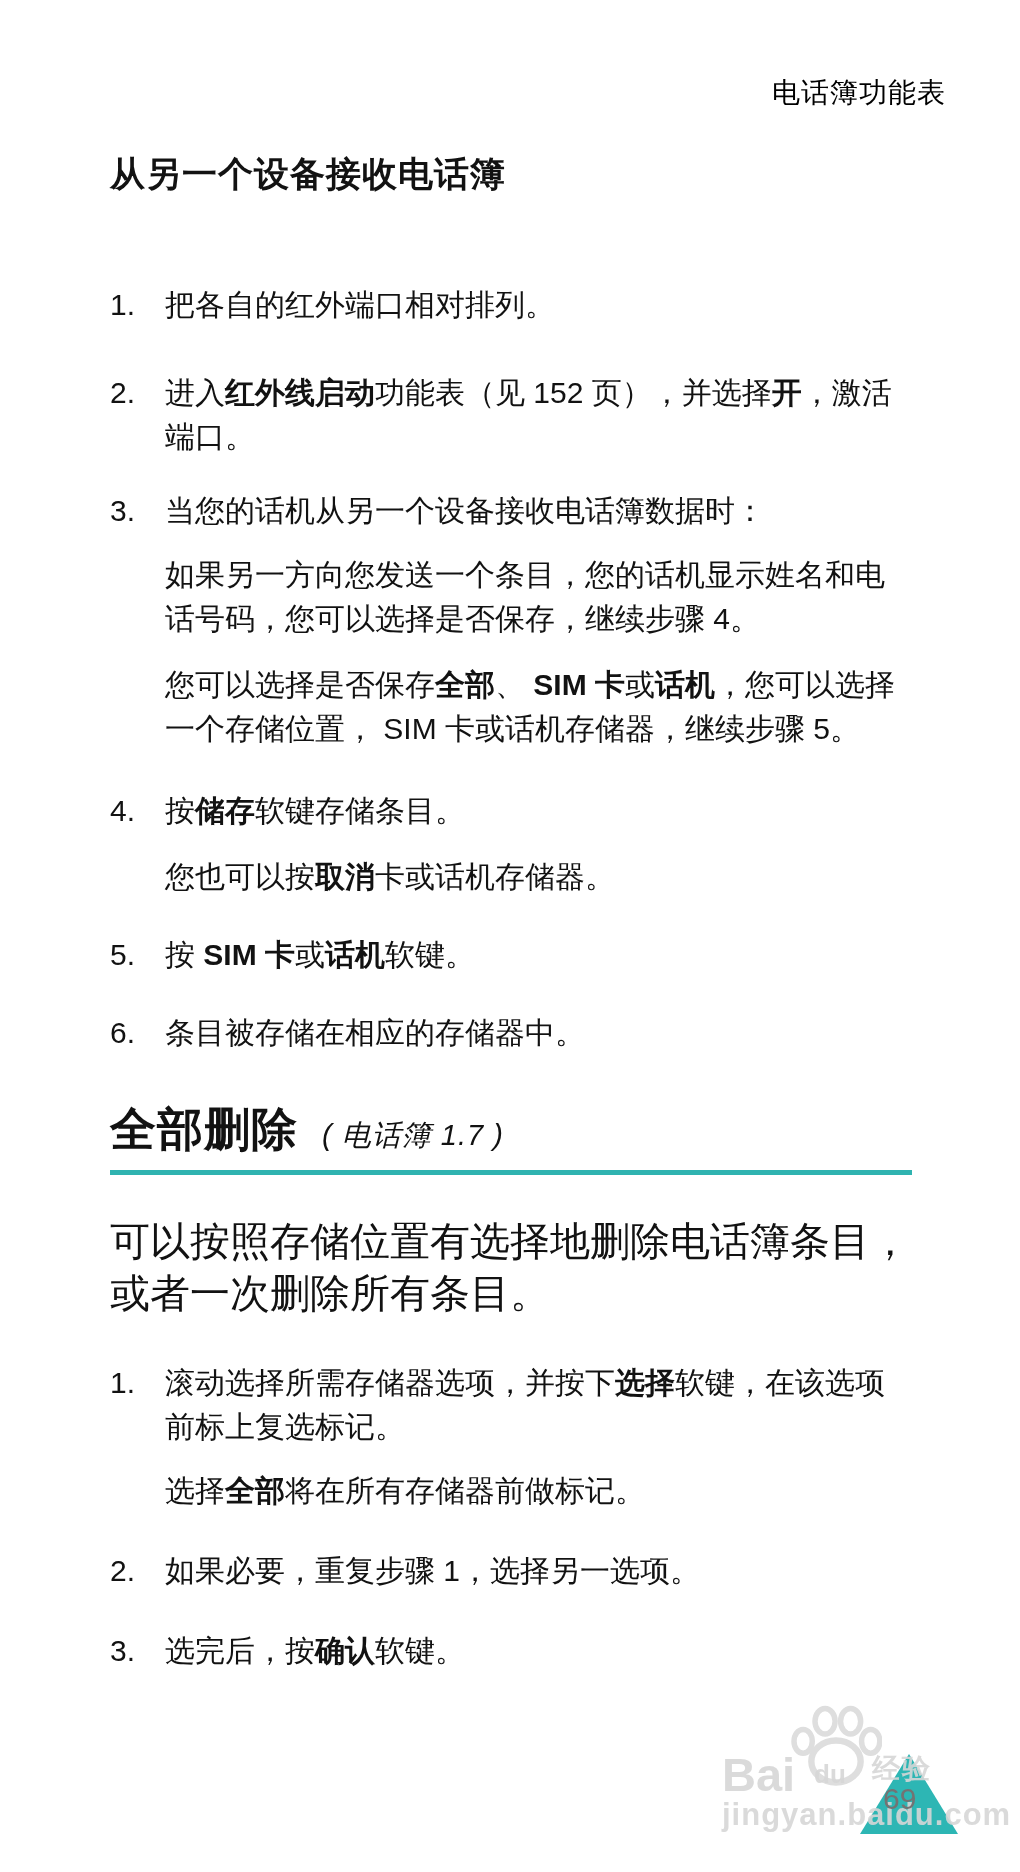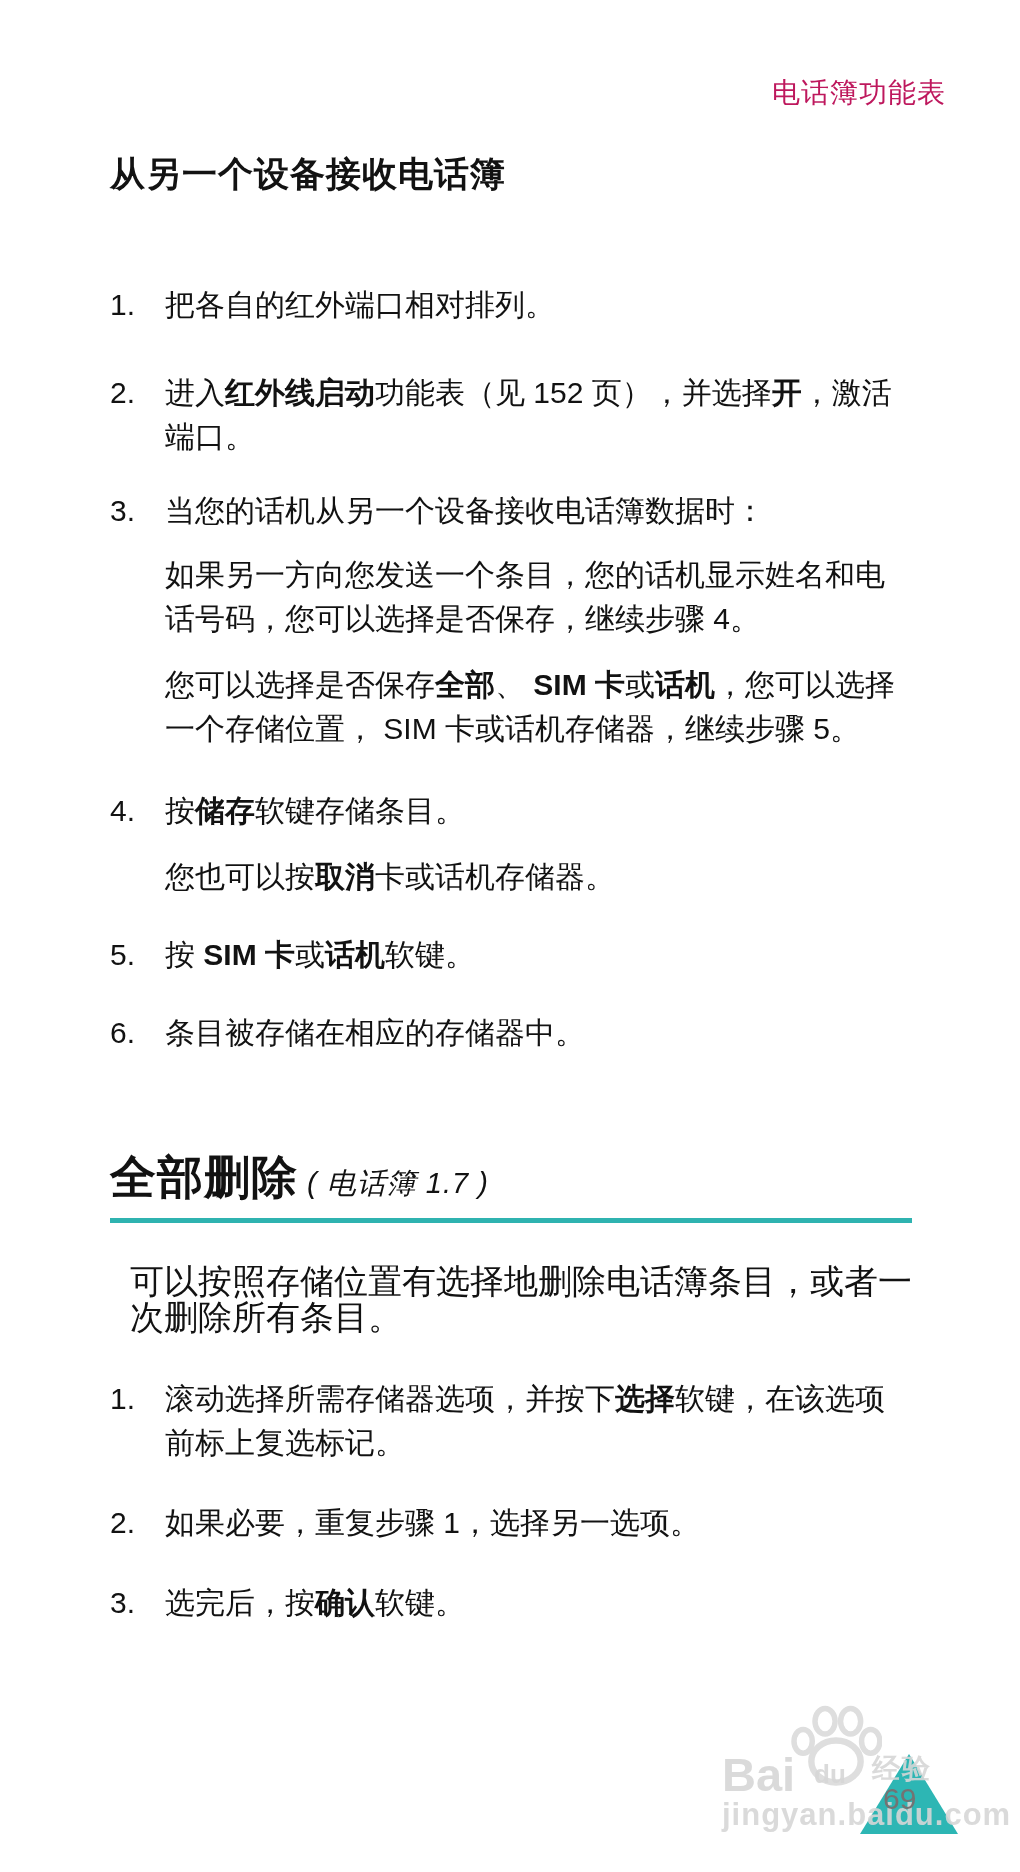--- a/index.html
+++ b/index.html
@@ -23,44 +23,44 @@
   .num{flex:0 0 55px;}
   .litext{flex:1;}
   .sub{padding-left:55px;font-size:30px;line-height:44px;}
   .b{font-weight:bold;}
   
   .mt88{margin-top:88px}.mt44{margin-top:44px}.mt30{margin-top:30px}
   .mt20{margin-top:20px}.mt22{margin-top:22px}.mt38{margin-top:38px}
   .mt34{margin-top:34px}.mt96{margin-top:96px}.mt40{margin-top:40px}
   .mt42{margin-top:42px}.mt36{margin-top:36px}
   
-  .s2-head{display:flex;align-items:baseline;gap:9px;}
+  .s2-head{display:flex;align-items:baseline;gap:24px;margin-top:48px;}
   .s2-title{font-size:46px;line-height:52px;font-weight:bold;letter-spacing:1px;}
   .s2-sub{font-size:29px;font-style:italic;letter-spacing:1px;}
   .rule{height:5px;margin-top:14px;}
-  .intro{font-size:34px;line-height:36px;margin-left:20px;}
+  .intro{font-size:40px;line-height:52px;}
   
   .wm{position:absolute;left:718px;top:1703px;width:260px;height:135px;
       color:rgba(214,214,214,0.9);z-index:2;}
   .wm-bai{position:absolute;left:4px;top:44px;font-size:47px;font-weight:bold;}
   .wm-paw{position:absolute;left:72px;top:0px;}
   .wm-du{position:absolute;left:96px;top:56px;font-size:26px;font-weight:bold;}
   .wm-jy{position:absolute;left:154px;top:47px;font-size:28px;font-weight:bold;letter-spacing:2px;}
   .wm-url{position:absolute;left:4px;top:94px;font-size:31px;font-weight:bold;letter-spacing:1px;}
   .tri{position:absolute;left:860px;top:1754px;width:0;height:0;z-index:1;
        border-left:49px solid transparent;border-right:49px solid transparent;}
   .pagenum{position:absolute;left:883px;top:1782px;width:54px;z-index:3;
        font-size:30px;color:#737373;}
 </style>
 </head>
 <body>
 
 <div class="page">
 
-  <div class="running-header" style="color: #be185d;">电话簿功能表</div>
+  <div class="running-header" style="color: #000000;">电话簿功能表</div>
 
   <div class="content">
 
     <h1 class="s1-title">从另一个设备接收电话簿</h1>
 
     <div class="li mt88">
       <span class="num">1.</span>
       <span class="litext"><span>把各自的红外端口相对排列。</span></span>
     </div>
 
@@ -97,20 +97,21 @@
       <span class="s2-sub">( 电话簿 1.7 )</span>
     </div>
     <div class="rule" style="background: rgb(47, 179, 176);"></div>
 
     <div class="intro mt40">可以按照存储位置有选择地删除电话簿条目，或者一次删除所有条目。</div>
 
     <div class="li mt42">
       <span class="num">1.</span>
       <span class="litext"><span>滚动选择所需存储器选项，并按下</span><span class="b">选择</span><span>软键，在该选项前标上复选标记。</span></span>
     </div>
+    <div class="sub mt20"><span>选择</span><span class="b">全部</span><span>将在所有存储器前做标记。</span></div>
 
     <div class="li mt36">
       <span class="num">2.</span>
       <span class="litext"><span>如果必要，重复步骤 1，选择另一选项。</span></span>
     </div>
 
     <div class="li mt36">
       <span class="num">3.</span>
       <span class="litext"><span>选完后，按</span><span class="b">确认</span><span>软键。</span></span>
     </div>

